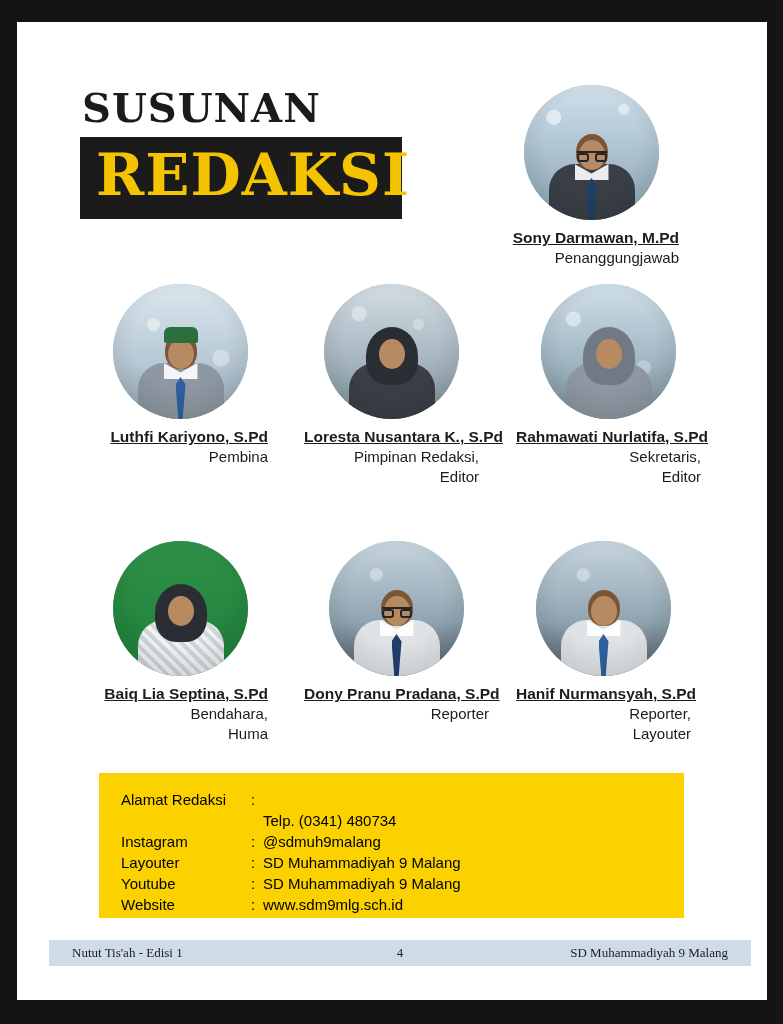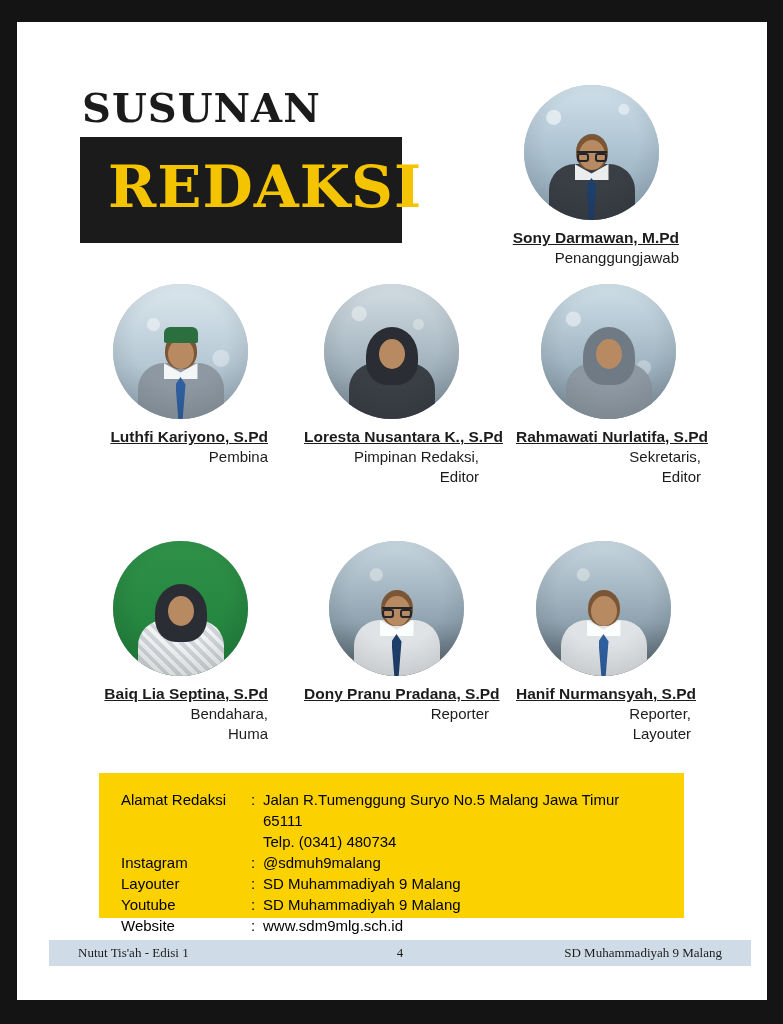--- a/index.html
+++ b/index.html
@@ -54,21 +54,21 @@
     width: 322px;
     box-sizing: border-box;
   }
   .title-redaksi {
     font-family: "DejaVu Serif", serif;
     font-weight: bold;
     font-size: 58px;
     line-height: 60px;
     letter-spacing: 1px;
     color: #f5c400;
-    margin: 16px;
+    margin: 4px;
     white-space: nowrap;
   }
 
   
   .person {
     position: absolute;
     text-align: right;
   }
   .portrait {
     width: 135px;
@@ -269,21 +269,21 @@
   .footer {
     position: absolute;
     left: 32px;
     top: 918px;
     width: 702px;
     height: 26px;
     background: #cfdce8;
     display: flex;
     align-items: center;
     box-sizing: border-box;
-    padding: 0 29px;
+    padding: 0 23px;
   }
   .footer div {
     font-family: "Liberation Serif", serif;
     font-size: 13px;
     color: #1c1c1c;
   }
   .f-left { flex: 0 0 35%; }
   .f-center { flex: 1 1 auto; text-align: center; }
   .f-right { flex: 0 0 35%; text-align: right; }
 </style>
@@ -410,21 +410,20 @@
       </div>
       <div class="pname">Hanif Nurmansyah, S.Pd</div>
       <div class="prole">Reporter,</div>
       <div class="prole">Layouter</div>
     </div>
 
     <div class="contact-box">
       <div class="crow">
         <div class="clabel">Alamat Redaksi</div>
         <div class="csep">:</div>
-        <div class="cval">Jalan R.Tumenggung Suryo No.5 Malang Jawa Timur 65111</div>
       </div>
       <div class="crow">
         <div class="cval cval2">Telp. (0341) 480734</div>
       </div>
       <div class="crow">
         <div class="clabel">Instagram</div>
         <div class="csep">:</div>
         <div class="cval">@sdmuh9malang</div>
       </div>
       <div class="crow">

